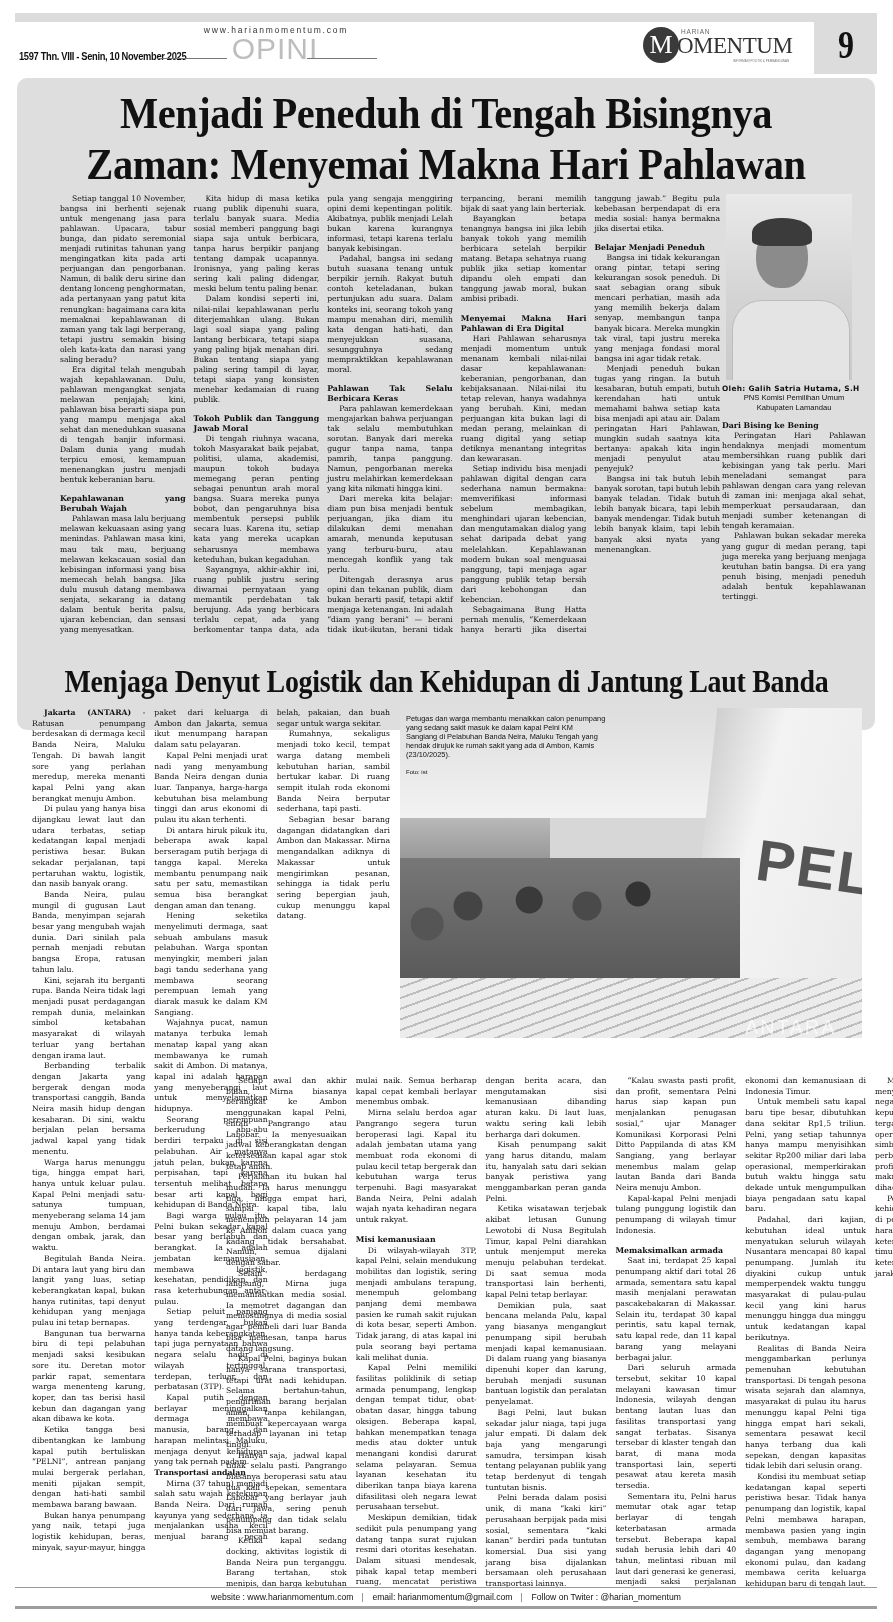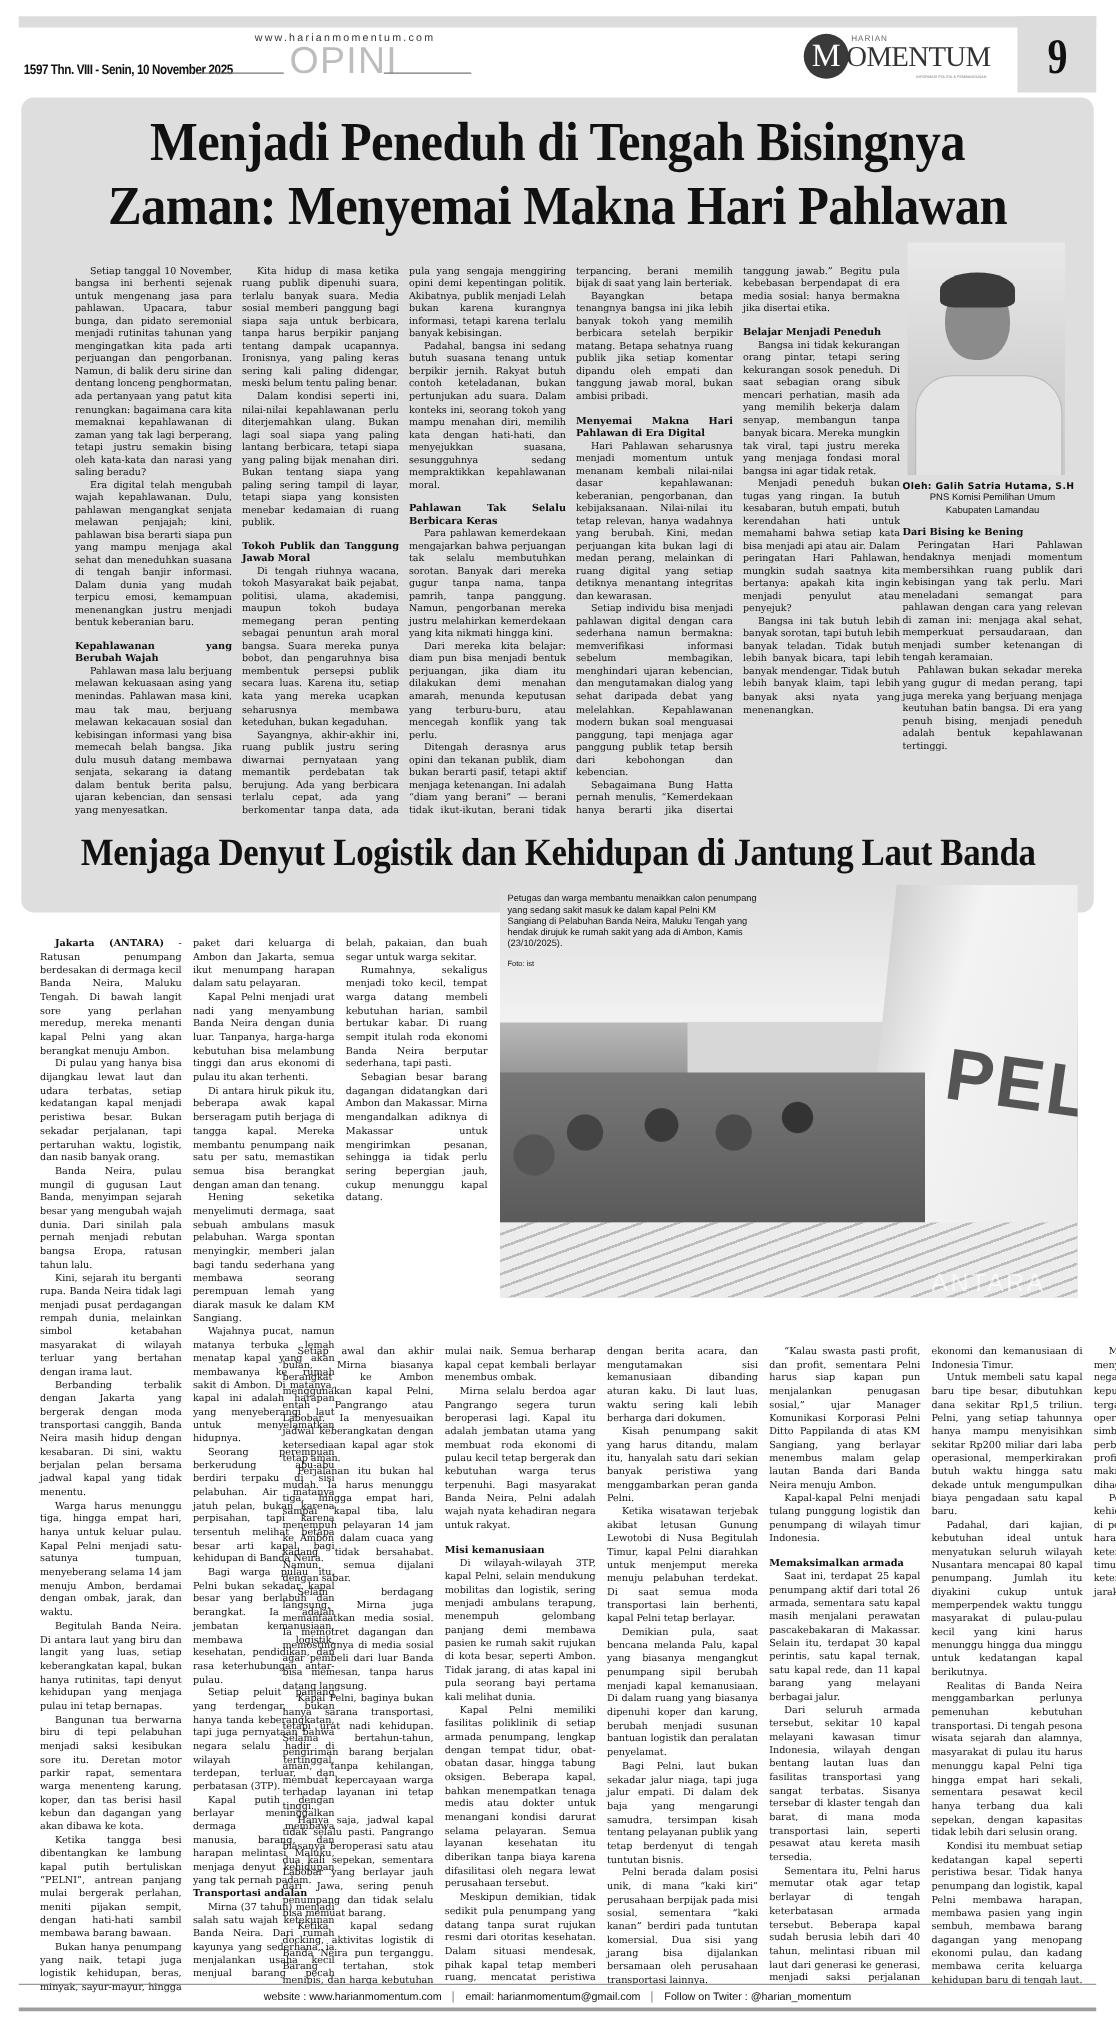--- a/index.html
+++ b/index.html
@@ -18,37 +18,37 @@
   .logo-circle { position: absolute; left: 6px; top: 2px; width: 36px; height: 36px; border-radius: 50%; background: #3a3a3a; color: #fff; font-family: "Liberation Serif", serif; font-size: 26px; line-height: 36px; text-align: center; }
   .logo-harian { position: absolute; left: 44px; top: 3px; font-family: "Liberation Sans", sans-serif; font-size: 6.5px; color: #666; letter-spacing: 0.8px; }
   .logo-word { position: absolute; left: 40px; top: 8px; font-family: "Liberation Serif", serif; font-size: 23px; color: #333; letter-spacing: -0.5px; }
   .logo-tag { position: absolute; left: 96px; top: 34px; font-family: "Liberation Sans", sans-serif; font-size: 3px; color: #777; }
   .mast-pagebox { position: absolute; left: 799px; top: 0; width: 63px; height: 61px; background: #dcdcdc; }
   .mast-pagenum { position: absolute; left: 12px; top: 8px; width: 40px; text-align: center; font-family: "Liberation Serif", serif; font-weight: bold; font-size: 40px; color: #111; transform: scaleX(0.8); }
 
   
   .opinion { position: absolute; left: 17px; top: 78px; width: 858px; height: 652px; background: #dedede; border-radius: 10px; }
   .op-title { position: absolute; left: 0; top: 10px; width: 858px; text-align: center; font-family: "Liberation Serif", serif; font-weight: bold; font-size: 44px; line-height: 51px; color: #111; letter-spacing: -0.5px; transform: scaleX(0.92); }
-  .op-cols { position: absolute; left: 43px; top: 134px; width: 660px; height: 450px; column-count: 5; column-gap: 8px; column-fill: auto; font-size: 7.6px; line-height: 10.05px; text-align: justify; hyphens: auto; }
+  .op-cols { position: absolute; left: 43px; top: 116px; width: 660px; height: 450px; column-count: 5; column-gap: 8px; column-fill: auto; font-size: 7.6px; line-height: 10.05px; text-align: justify; hyphens: auto; }
   .op-cols p { text-indent: 12px; }
   .op-cols h4 { font-size: 7.8px; line-height: 10px; font-weight: bold; margin-top: 9px; text-indent: 0; }
   .op-side { position: absolute; left: 705px; top: 116px; width: 144px; }
   .author-photo { width: 126px; height: 186px; margin-left: 4px; background: linear-gradient(180deg,#e9e9e9 0%,#d4d4d4 55%,#c9c9c9 100%); position: relative; overflow: hidden; }
   .author-photo .head { position: absolute; left: 30px; top: 30px; width: 52px; height: 64px; border-radius: 50% 50% 45% 45%; background: #8b8b8b; }
   .author-photo .hair { position: absolute; left: 26px; top: 24px; width: 60px; height: 28px; border-radius: 50% 50% 20% 20%; background: #3b3b3b; }
   .author-photo .body { position: absolute; left: 6px; top: 106px; width: 118px; height: 90px; border-radius: 30px 30px 0 0; background: #e4e4e4; border: 1px solid #bcbcbc; }
   .author-name { margin-top: 4px; font-family: "DejaVu Sans", sans-serif; font-weight: bold; font-size: 7.4px; line-height: 9px; letter-spacing: 0.3px; }
   .author-role { text-align: center; font-family: "Liberation Sans", sans-serif; font-size: 7.6px; line-height: 9.5px; }
   .side-text { margin-top: 9px; font-size: 7.6px; line-height: 10.05px; text-align: justify; }
   .side-text h4 { font-size: 7.8px; font-weight: bold; line-height: 10px; }
   .side-text p { text-indent: 12px; }
 
   
   .news-title { position: absolute; left: 0; top: 664px; width: 893px; text-align: center; font-family: "Liberation Serif", serif; font-weight: bold; font-size: 31px; line-height: 36px; color: #111; transform: scaleX(0.9); letter-spacing: -0.3px; }
-  .news-left { position: absolute; left: 32px; top: 708px; width: 358px; height: 852px; column-count: 3; column-gap: 9px; column-fill: auto; font-size: 7.7px; line-height: 10.7px; text-align: justify; hyphens: auto; margin-top: 42px; }
+  .news-left { position: absolute; left: 32px; top: 708px; width: 358px; height: 852px; column-count: 3; column-gap: 9px; column-fill: auto; font-size: 7.7px; line-height: 10.7px; text-align: justify; hyphens: auto; }
   .news-left p, .news-right p { text-indent: 12px; }
   .news-left p.lead { text-indent: 12px; }
   .news-left b, .news-right b { font-weight: bold; }
   .news-photo { position: absolute; left: 400px; top: 708px; width: 462px; height: 330px; overflow: hidden; background: linear-gradient(180deg,#e6e6e6 0%,#cfcfcf 25%,#9a9a9a 45%,#7b7b7b 60%,#bdbdbd 80%,#dcdcdc 100%); }
   .photo-sky { position: absolute; left: 0; top: 0; width: 462px; height: 110px; background: linear-gradient(180deg,#dedede,#f2f2f2); }
   .photo-ship { position: absolute; left: 300px; top: 0; width: 180px; height: 330px; background: linear-gradient(100deg,#cfcfcf 0%,#f3f3f3 30%,#e9e9e9 100%); transform: skewX(-6deg); }
   .photo-pelni { position: absolute; left: 356px; top: 130px; font-family: "Liberation Sans", sans-serif; font-weight: bold; font-size: 58px; color: #555; transform: rotate(8deg); letter-spacing: 2px; }
   .photo-water { position: absolute; left: 150px; top: 110px; width: 160px; height: 50px; background: #d7d7d7; }
   .photo-crowd { position: absolute; left: 0; top: 150px; width: 340px; height: 120px; background: radial-gradient(circle at 20% 40%,#444 0 14px,transparent 15px), radial-gradient(circle at 38% 35%,#3a3a3a 0 13px,transparent 14px), radial-gradient(circle at 55% 40%,#4a4a4a 0 14px,transparent 15px), radial-gradient(circle at 70% 30%,#333 0 12px,transparent 13px), radial-gradient(circle at 8% 55%,#555 0 16px,transparent 17px), linear-gradient(180deg,#777,#5a5a5a); }
   .photo-stairs { position: absolute; left: 0; top: 270px; width: 462px; height: 60px; background: repeating-linear-gradient(160deg,#ececec 0 8px,#bdbdbd 8px 10px); }

